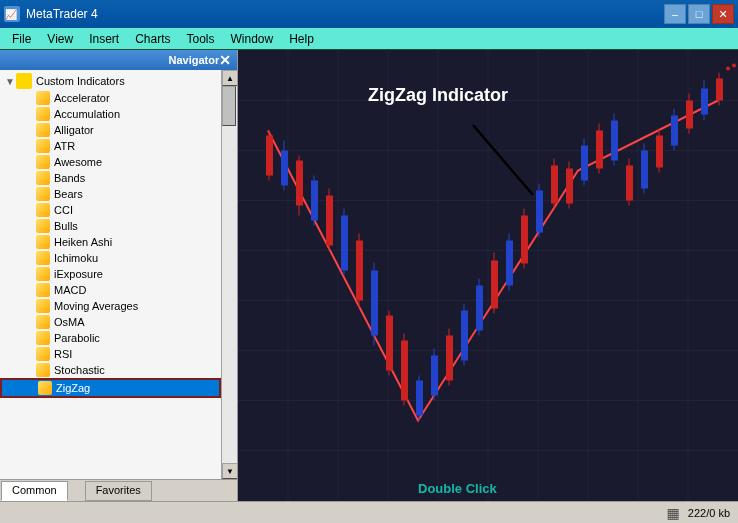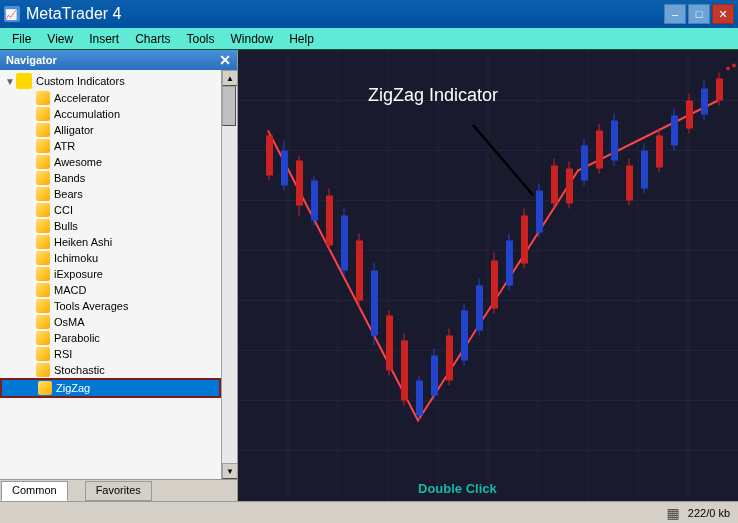--- a/index.html
+++ b/index.html
@@ -10,21 +10,21 @@
       background: linear-gradient(to bottom, #0a5fad, #0050a0);
       height: 28px;
       display: flex;
       align-items: center;
       justify-content: space-between;
       padding: 0 4px;
       color: white;
     }
     .title-bar-left { display: flex; align-items: center; gap: 6px; }
     .title-bar-icon { width: 16px; height: 16px; background: #4a90d9; border-radius: 2px; display: flex; align-items: center; justify-content: center; font-size: 10px; }
-    .title-bar-title { font-size: 16px; color: white; }
+    .title-bar-title { font-size: 12px; color: white; }
     .title-bar-controls { display: flex; gap: 2px; }
     .title-btn {
       width: 22px; height: 20px; background: #6ba3d6; border: 1px solid #4a82b4;
       color: white; font-size: 11px; cursor: pointer; display: flex; align-items: center; justify-content: center;
     }
     .title-btn.close { background: #c0392b; border-color: #992d22; }
 
     
     .menu-bar {
       background: #5eead4;
@@ -56,21 +56,21 @@
       border-right: 1px solid #999;
       background: #f5f5f5;
       min-height: 0;
     }
     .navigator-header {
       background: linear-gradient(to bottom, #4a90d9, #2a6fbe);
       color: white;
       padding: 3px 6px;
       display: flex;
       align-items: center;
-      justify-content: space-between;
+      justify-content: flex-end;
       font-size: 11px;
       font-weight: bold;
       flex-shrink: 0;
     }
     .navigator-close { cursor: pointer; color: white; font-size: 14px; line-height: 1; }
     .navigator-tree {
       flex: 1;
       overflow-y: auto;
       overflow-x: hidden;
       padding: 2px 0;
@@ -271,21 +271,21 @@
           <span>iExposure</span>
         </div>
         <div class="tree-item">
           <span class="indent2"></span>
           <span class="item-icon yellow"></span>
           <span>MACD</span>
         </div>
         <div class="tree-item">
           <span class="indent2"></span>
           <span class="item-icon yellow"></span>
-          <span>Tools Averages</span>
+          <span>Moving Averages</span>
         </div>
         <div class="tree-item">
           <span class="indent2"></span>
           <span class="item-icon yellow"></span>
           <span>OsMA</span>
         </div>
         <div class="tree-item">
           <span class="indent2"></span>
           <span class="item-icon yellow"></span>
           <span>Parabolic</span>
@@ -425,21 +425,21 @@
       <rect x="463" y="38" width="7" height="26" fill="#2244cc"></rect>
       <line x1="466" y1="30" x2="466" y2="70" stroke="#2244cc" stroke-width="1"></line>
       <rect x="478" y="28" width="7" height="22" fill="#cc2222"></rect>
       <line x1="481" y1="22" x2="481" y2="55" stroke="#cc2222" stroke-width="1"></line>
 
       <circle cx="490" cy="18" r="2" fill="#cc2222"></circle>
       <circle cx="496" cy="15" r="2" fill="#cc2222"></circle>
     </svg>
 
     
-    <div style="position:absolute; top:35px; left:130px; color:white; font-size:18px; font-weight:normal; font-family: Arial, sans-serif;">ZigZag Indicator</div>
+    <div style="position:absolute; top:35px; left:130px; color:white; font-size:18px; font-weight:bold; font-family: Arial, sans-serif;">ZigZag Indicator</div>
 
     
     <svg style="position:absolute;top:0;left:0;width:100%;height:100%;pointer-events:none;">
       <line x1="235" y1="75" x2="295" y2="145" stroke="black" stroke-width="2.5"></line>
     </svg>
 
     
     <div style="position:absolute; bottom:5px; left:180px; color:#14b8a6; font-size:13px; font-weight:bold; font-family: Arial, sans-serif;">Double Click</div>
   </div>
 </div>

